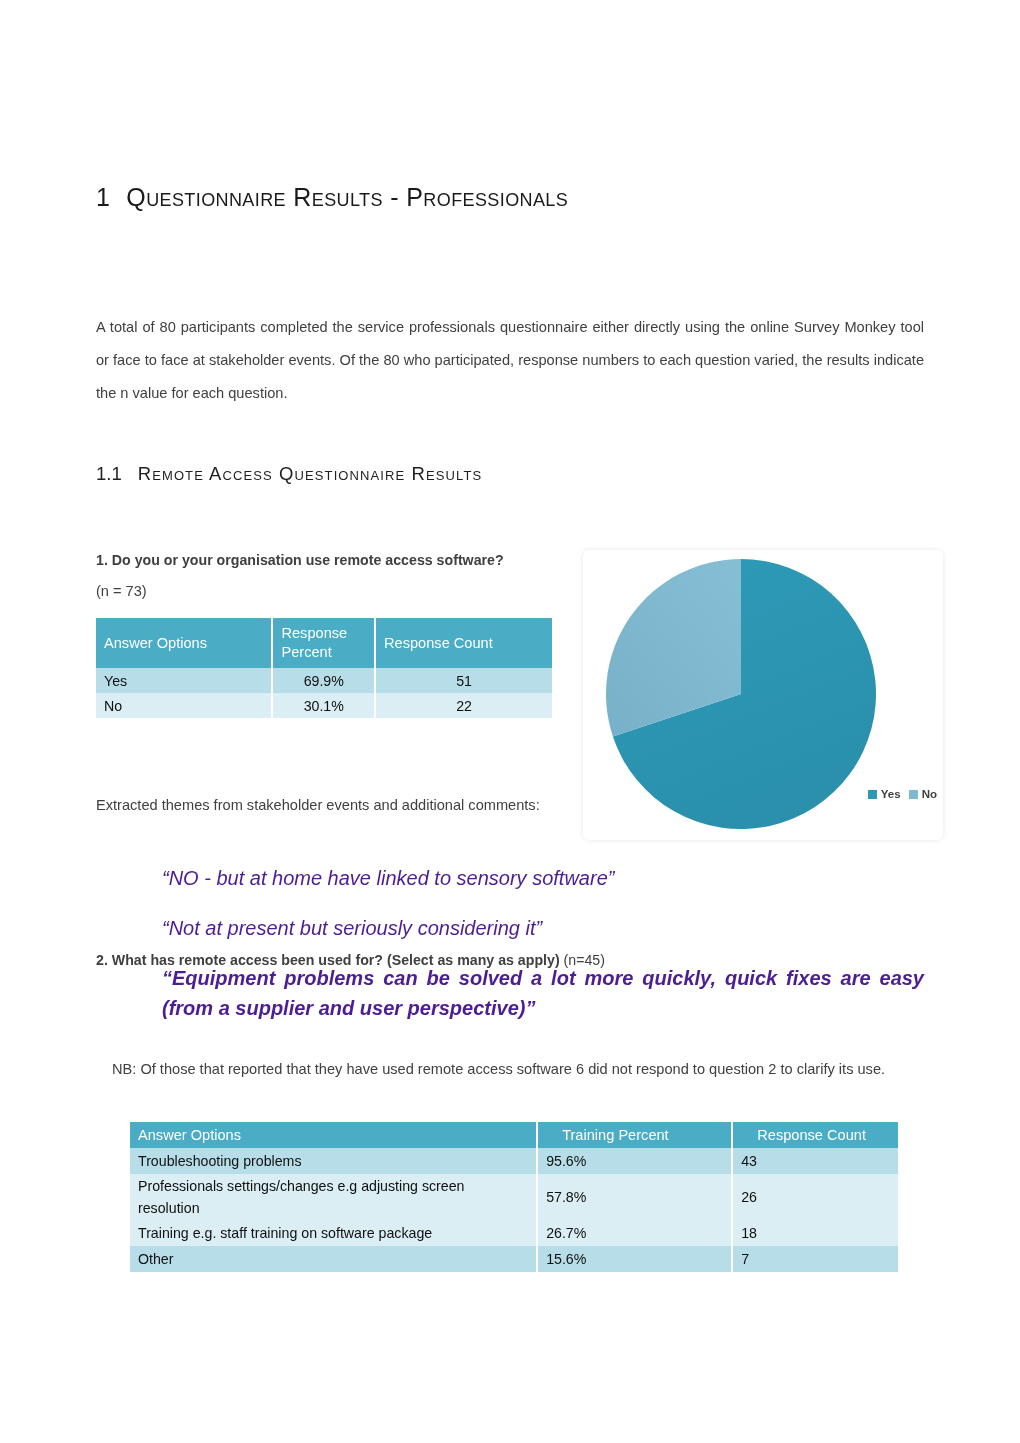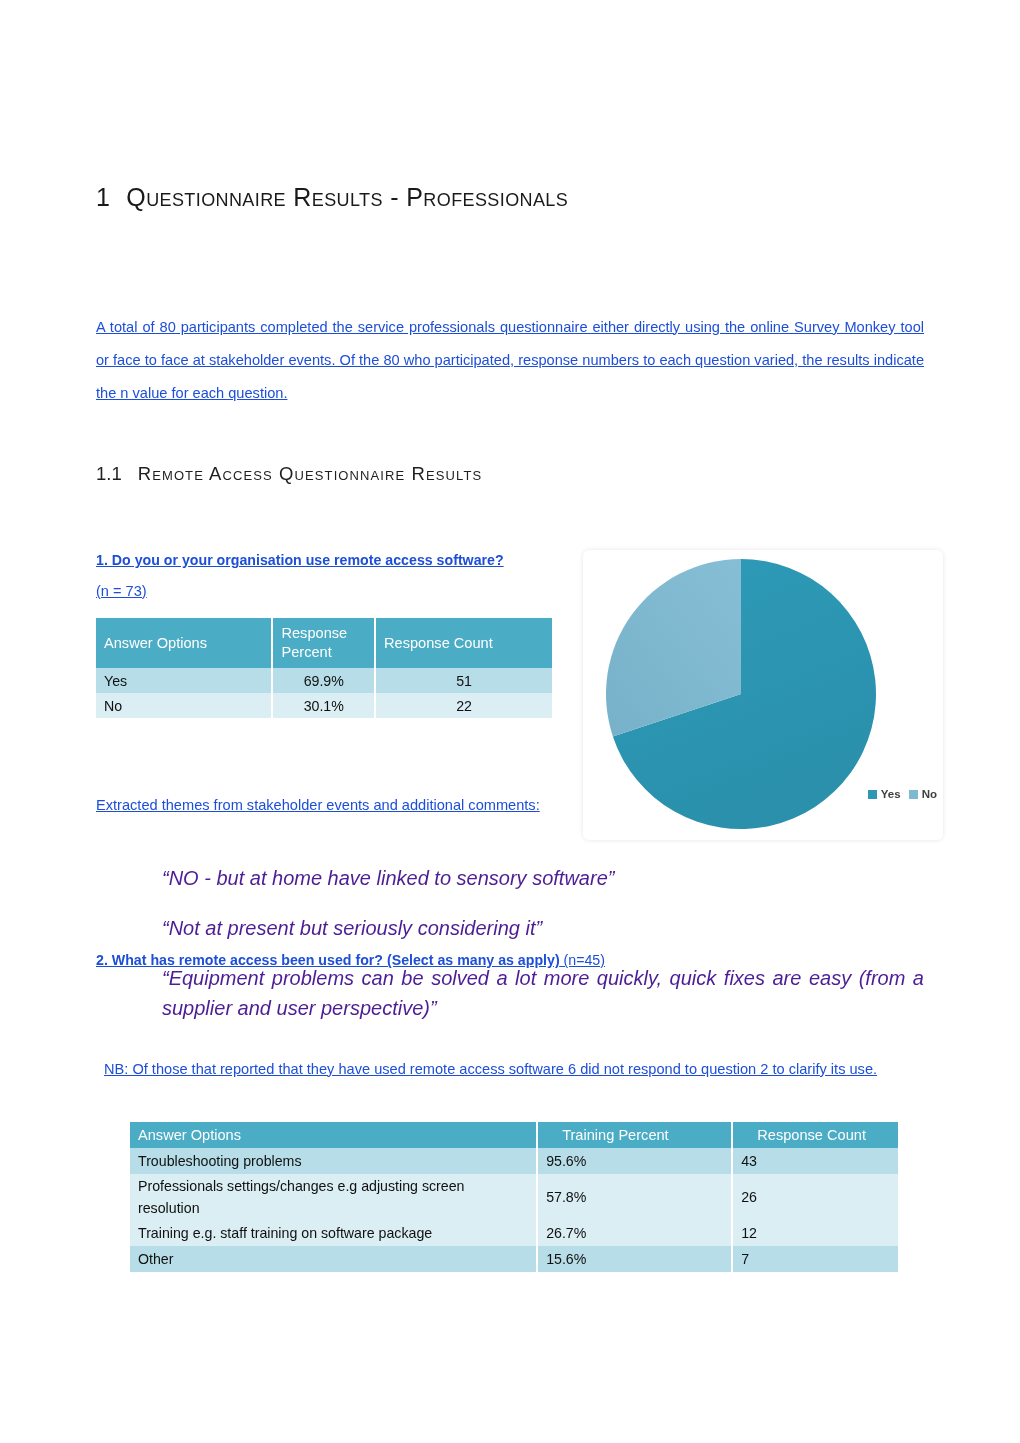--- a/index.html
+++ b/index.html
@@ -63,23 +63,22 @@
     font-variant: normal;
     letter-spacing: 0;
     margin-right: 16px;
   }
 
   
   .para {
     position: absolute;
     font-size: 14.6px;
     line-height: 33px;
-    color: #1d4ed8;
+    color: #404040;
     text-align: justify;
-    text-decoration: underline;
   }
   #intro-para {
     top: 296px;
     left: 0;
     width: 828px;
   }
   #q1-label {
     top: 536px;
     left: 0;
     width: 520px;
@@ -102,40 +101,40 @@
   #q2-label {
     top: 936px;
     left: 0;
     width: 828px;
     line-height: 20px;
     font-size: 14.2px;
   }
   #q2-label .bold { font-weight: bold; }
   #nb-para {
     top: 1038px;
-    left: 8px;
+    left: 16px;
     width: 828px;
     line-height: 33px;
   }
 
   
   .quotes {
     position: absolute;
     top: 843px;
     left: 66px;
     width: 762px;
   }
   .quote {
     font-size: 20px;
     font-style: italic;
     line-height: 30px;
     color: #4c1d95;
     text-align: justify;
   }
-  .quote.long { text-align: justify; }
+  .quote.long { text-align: justify; font-weight: bold; }
 
   
   table {
     border-collapse: collapse;
     position: absolute;
     font-size: 14.2px;
   }
   table th, table td {
     padding: 0 8px;
     font-weight: normal;
@@ -278,21 +277,21 @@
           <td class="c3">43</td>
         </tr>
         <tr class="even tall">
           <td class="c1">Professionals settings/changes e.g adjusting screen resolution</td>
           <td class="c2">57.8%</td>
           <td class="c3">26</td>
         </tr>
         <tr class="even">
           <td class="c1">Training e.g. staff training on software package</td>
           <td class="c2">26.7%</td>
-          <td class="c3">12</td>
+          <td class="c3">18</td>
         </tr>
         <tr class="odd">
           <td class="c1">Other</td>
           <td class="c2">15.6%</td>
           <td class="c3">7</td>
         </tr>
       </tbody>
     </table>
 
   </div>

